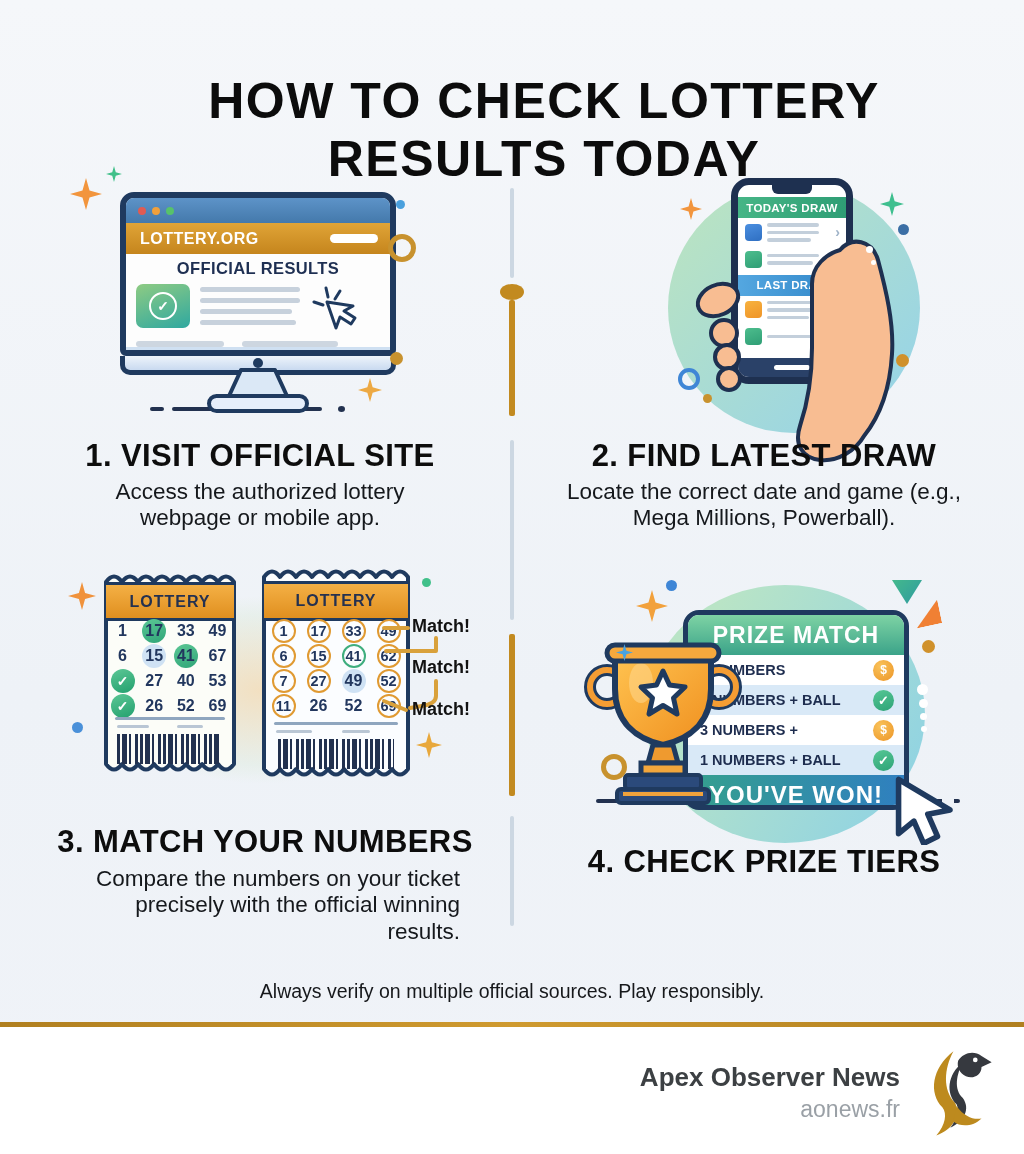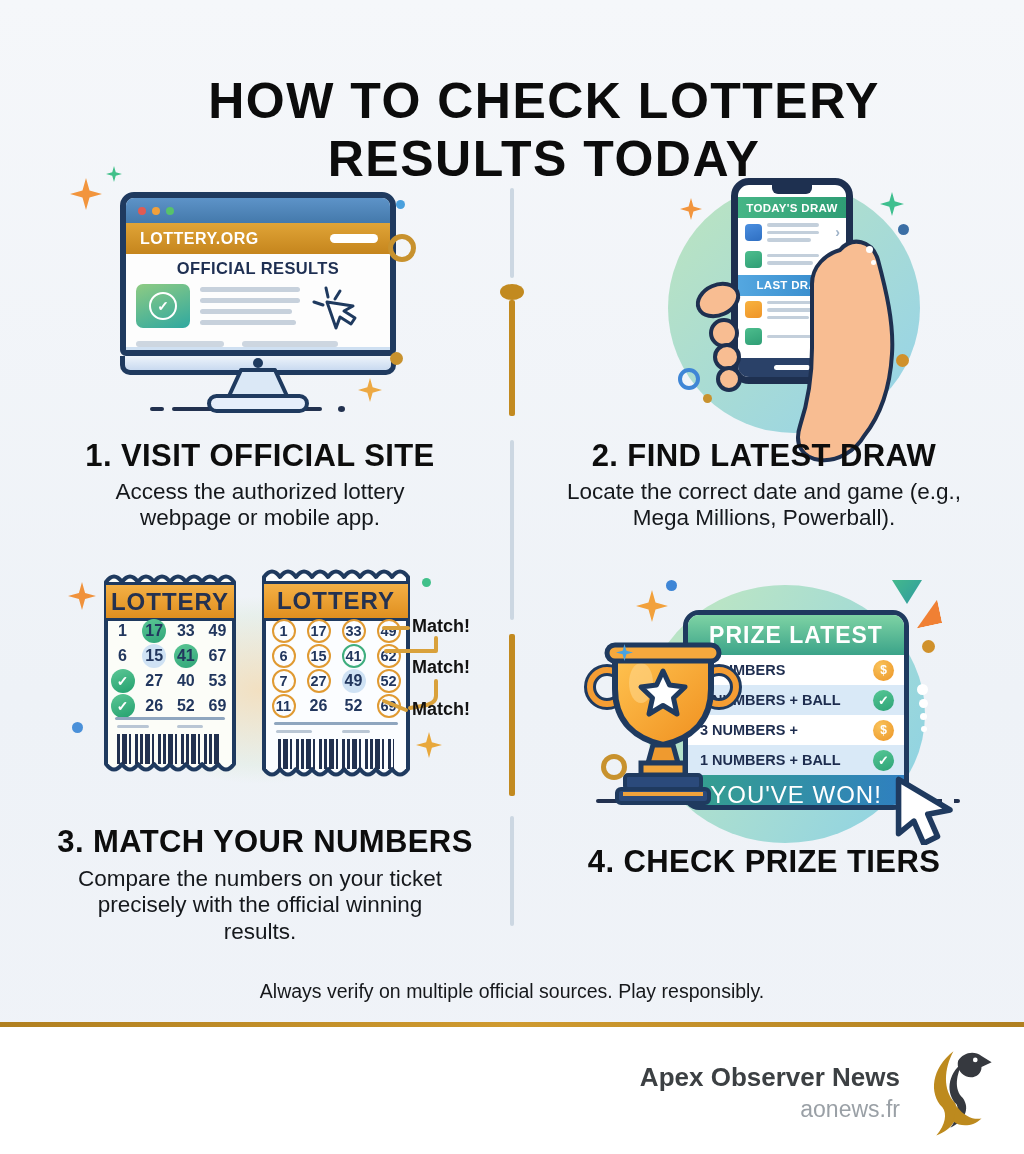--- a/index.html
+++ b/index.html
@@ -60,21 +60,21 @@
   .prow .plines{display:flex;flex-direction:column;gap:4px;flex:1;}
   .prow .plines i{display:block;height:3.5px;border-radius:2px;background:#c3cfdb;}
   .prow .chev{color:#9fb3c8;font-weight:800;font-size:14px;line-height:1;}
   #phone .homeband{position:absolute;left:0;bottom:0;width:100%;height:19px;background:#2a4168;display:flex;align-items:center;justify-content:center;}
   #phone .homebar{width:36px;height:5px;border-radius:3px;background:#fff;}
   
   .ticket{position:absolute;}
   .ticket svg{position:absolute;left:0;top:0;}
   .tband{position:absolute;display:flex;align-items:center;justify-content:center;
          background:linear-gradient(180deg,#f4b045,#e08f1f);border-top:3px solid #1f3a5f;border-bottom:3px solid #1f3a5f;
-         font-weight:800;color:#243150;letter-spacing:1px;font-size:24px;}
+         font-weight:800;color:#243150;letter-spacing:1px;font-size:16px;}
   .tgrid{position:absolute;display:flex;flex-direction:column;}
   .trow{display:flex;justify-content:space-between;align-items:center;height:25px;}
   .tcell{width:27px;height:25px;display:flex;align-items:center;justify-content:center;
          font-size:16px;font-weight:800;color:#22375e;}
   .tcell .b{display:flex;align-items:center;justify-content:center;width:24px;height:24px;border-radius:50%;box-sizing:border-box;}
   .hl-green .b{background:linear-gradient(160deg,#5cc795,#2fa578);}
   .hl-blue .b{background:#cfe2f4;}
   .check .b{background:linear-gradient(160deg,#5cc795,#23a06e);color:#fff;font-size:14px;}
   .ring-o .b{border:2.5px solid #e09a32;font-size:14.5px;}
   .ring-g .b{border:2.5px solid #3fae7e;font-size:14.5px;}
@@ -92,21 +92,21 @@
   #prize-card .phead{height:40px;background:linear-gradient(180deg,#7ed3a4,#3ba389);color:#fff;text-align:center;
                      font-weight:800;font-size:23px;letter-spacing:1px;line-height:40px;}
   .tier-row{height:30px;display:flex;align-items:center;padding:0 10px 0 12px;font-size:14.5px;font-weight:800;color:#1e2d4f;}
   .tier-row.alt{background:#d9e9f7;}
   .tier-row .spacer{flex:1;}
   .coin{width:21px;height:21px;border-radius:50%;background:radial-gradient(circle at 35% 30%,#f9c25a,#ec9526);
         color:#fff;font-size:12px;font-weight:800;display:flex;align-items:center;justify-content:center;}
   .chk{width:21px;height:21px;border-radius:50%;background:linear-gradient(160deg,#57c795,#2da377);
        color:#fff;font-size:13px;font-weight:800;display:flex;align-items:center;justify-content:center;}
   #prize-card .pfoot{height:40px;background:linear-gradient(90deg,#35a08d,#2f7fc0);color:#fff;text-align:center;
-                     font-weight:400;font-size:24px;letter-spacing:1px;line-height:40px;}
+                     font-weight:700;font-size:24px;letter-spacing:1px;line-height:40px;}
   .dash-line{position:absolute;height:4px;border-radius:2px;
              background:repeating-linear-gradient(90deg,#22314f 0 34px,transparent 34px 46px);}
   .tri{position:absolute;}
   
   #disclaimer{position:absolute;top:980px;left:0;width:1024px;text-align:center;font-size:19.5px;color:#16181b;}
   #gold-rule{position:absolute;top:1022px;left:0;width:1024px;height:5px;background:linear-gradient(90deg,#b07f1f,#cf9a2f,#b07f1f);}
   #footer{position:absolute;top:1027px;left:0;width:1024px;height:127px;background:#fff;}
   #brand{position:absolute;right:124px;top:35px;text-align:right;}
   #brand .bname{font-size:26px;font-weight:800;color:#3c4043;}
   #brand .bsite{font-size:23px;color:#9aa0a6;margin-top:3px;}
@@ -402,28 +402,28 @@
   <div class="match-label" style="left:412px;top:616px;">Match!</div>
   <div class="match-label" style="left:412px;top:657px;">Match!</div>
   <div class="match-label" style="left:412px;top:699px;">Match!</div>
 
   <div class="star" style="left:68px;top:582px;width:28px;height:28px;background:#f0923c;"></div>
   <div class="dot" style="left:72px;top:722px;width:11px;height:11px;background:#4a90d9;"></div>
   <div class="dot" style="left:422px;top:578px;width:9px;height:9px;background:#41c08a;"></div>
   <div class="star" style="left:416px;top:732px;width:26px;height:26px;background:#e8a83c;"></div>
 
   <div class="step-heading" style="top:824px;left:20px;width:490px;">3. MATCH YOUR NUMBERS</div>
-  <div class="step-body" style="top:866px;left:60px;width:400px;">Compare the numbers on your ticket precisely with the official winning results.</div>
+  <div class="step-body" style="top:866px;left:60px;width:400px;text-align:right;">Compare the numbers on your ticket precisely with the official winning results.</div>
 
   <div id="prize-circle"></div>
   <div class="dash-line" style="left:596px;top:799px;width:50px;"></div>
   <div class="dash-line" style="left:908px;top:799px;width:52px;"></div>
 
   <div id="prize-card">
-    <div class="phead">PRIZE LATEST</div>
+    <div class="phead">PRIZE MATCH</div>
     <div class="tier-row">
       <span>5 NUMBERS</span>
         <span class="spacer"></span>
       <span class="coin">$</span>
     </div>
     <div class="tier-row alt">
       <span>4 NUMBERS + BALL</span>
         <span class="spacer"></span>
       <span class="chk">✓</span>
     </div>

